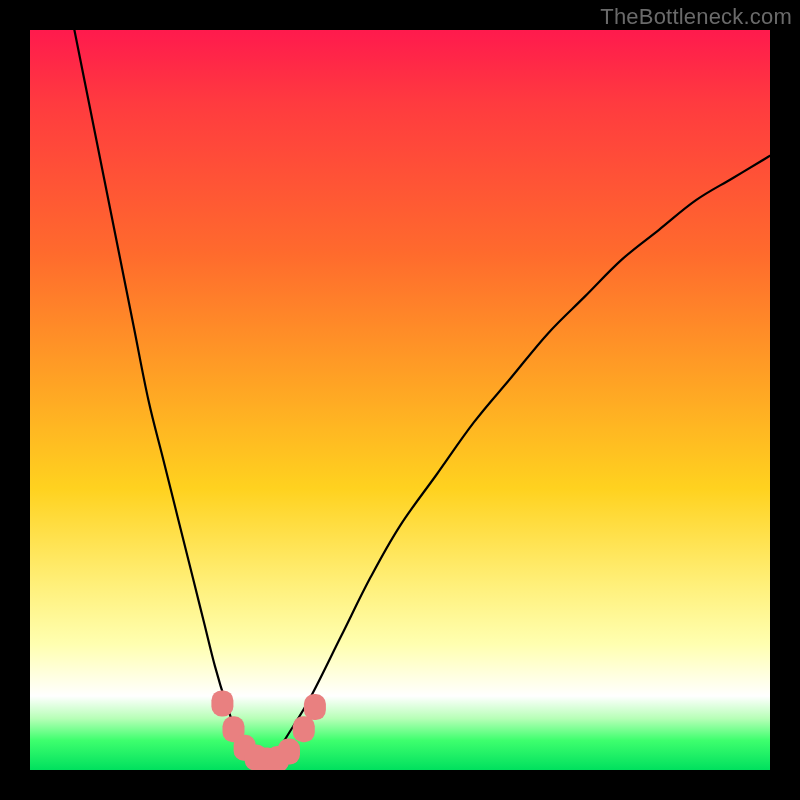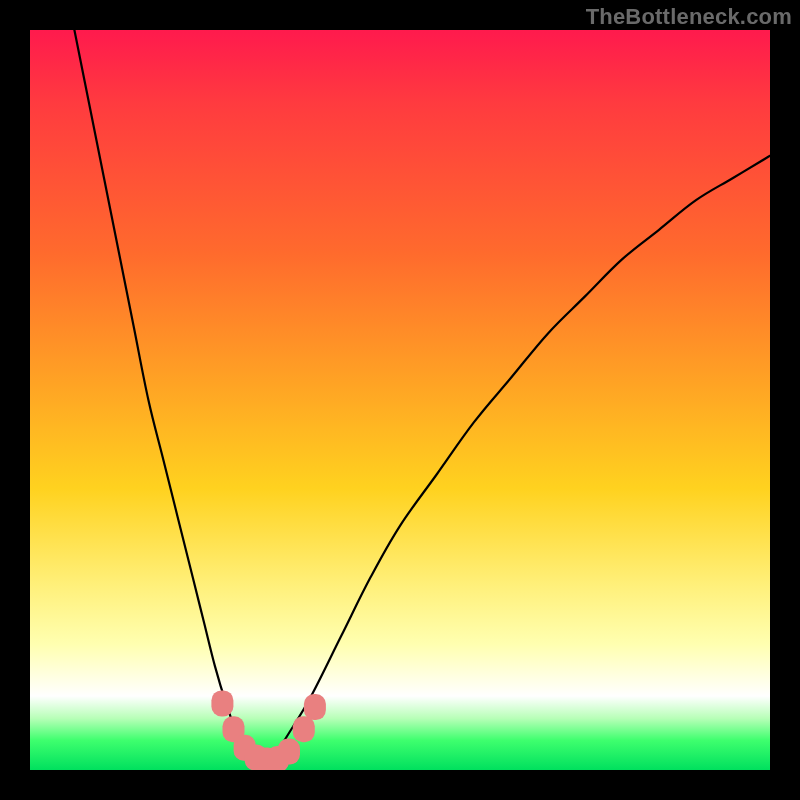--- a/index.html
+++ b/index.html
@@ -48,21 +48,21 @@
     width: 740px;
     height: 740px;
     pointer-events: none;
   }
   .watermark {
     position: absolute;
     top: 4px;
     right: 8px;
     color: #6a6a6a;
     font-size: 22px;
-    font-weight: 700;
+    font-weight: 400;
     letter-spacing: 0.2px;
     user-select: none;
   }
 </style>
 </head>
 <body>
 
 <div class="frame">
   <div class="watermark">TheBottleneck.com</div>
   <div class="plot">

